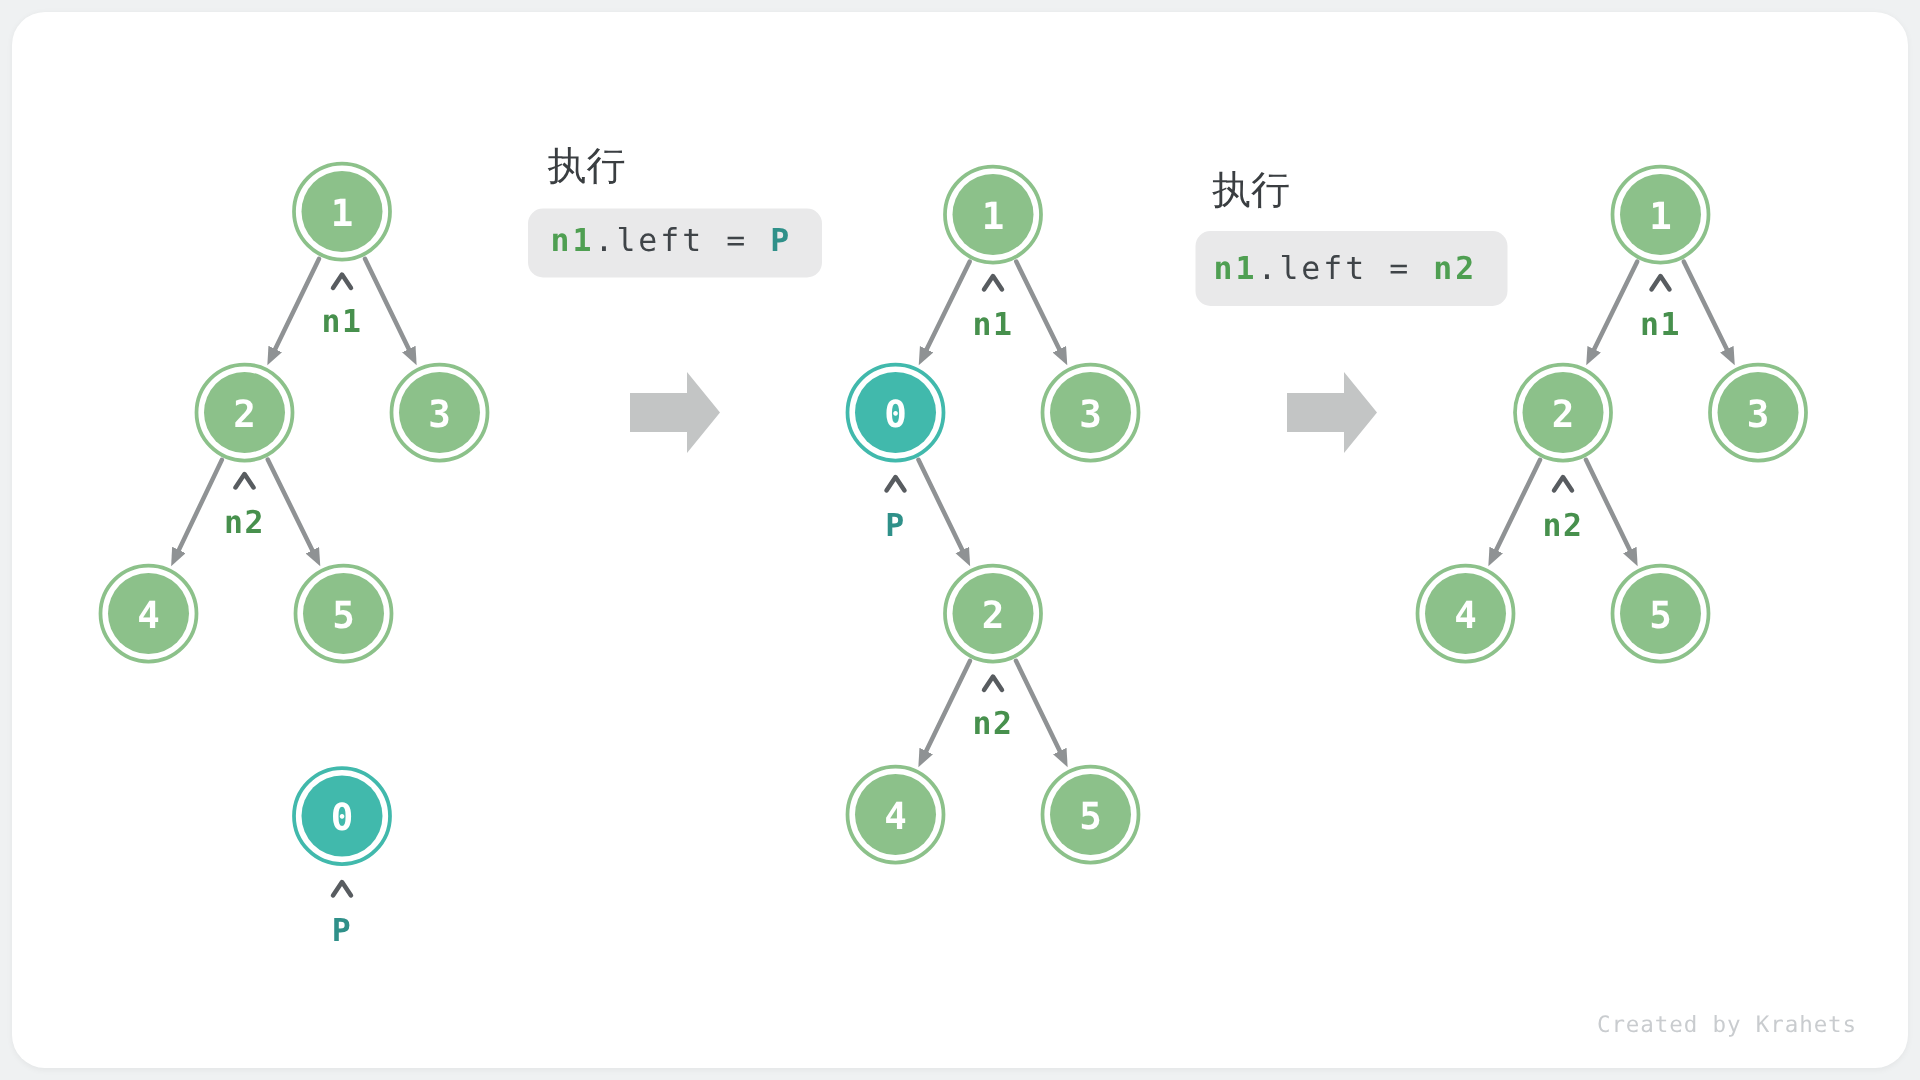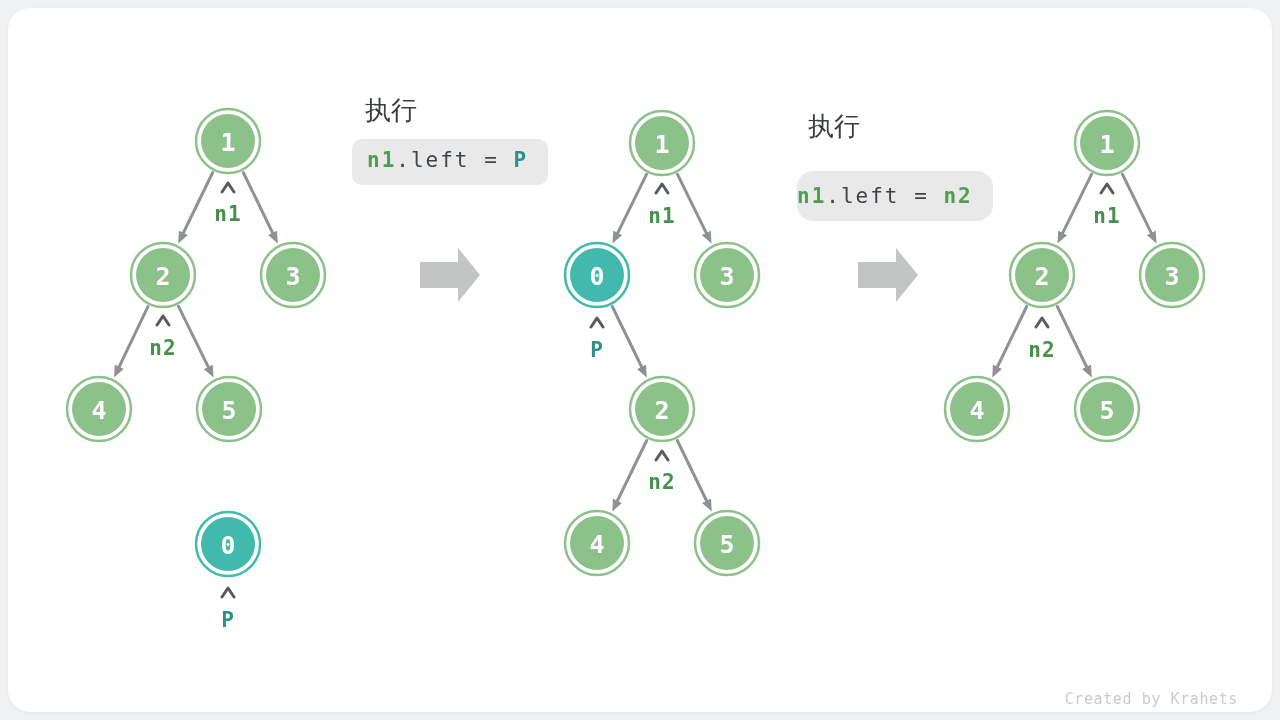--- a/index.html
+++ b/index.html
@@ -43,28 +43,28 @@
     font-family:"Liberation Sans", sans-serif;
   }
   .one .exec-title{margin-left:13px;}
   .two .exec-title{margin-left:11px;}
   .code-box{
     display:inline-block;background:#e9e9ea;border-radius:10px;
     font-family:"DejaVu Sans Mono", monospace;
     font-size:21px;letter-spacing:2px;color:#3f4448;
   }
   .one .code-box{margin-top:13px;padding:3px 20px 7px 15px;line-height:36px;}
-  .two .code-box{margin-top:29px;padding:4px 20px 4px 0;line-height:42px;border-radius:16px;}
+  .two .code-box{margin-top:12px;padding:4px 20px 4px 12px;line-height:42px;}
   .code-line{white-space:pre;}
   .tok{font-weight:normal;}
   .tok.green{color:#4f9f52;font-weight:bold;}
   .tok.teal{color:#2f9089;font-weight:bold;}
 
   .watermark{
-    position:absolute;right:42px;bottom:12px;z-index:3;
+    position:absolute;right:42px;bottom:28px;z-index:3;
     font-family:"DejaVu Sans Mono", monospace;
     font-size:15px;letter-spacing:0.6px;color:#c9cccf;
   }
 </style>
 </head>
 <body>
 
 <div class="card"></div>
 
 <svg class="diagram" width="1280" height="720" viewBox="0 0 1280 720">

